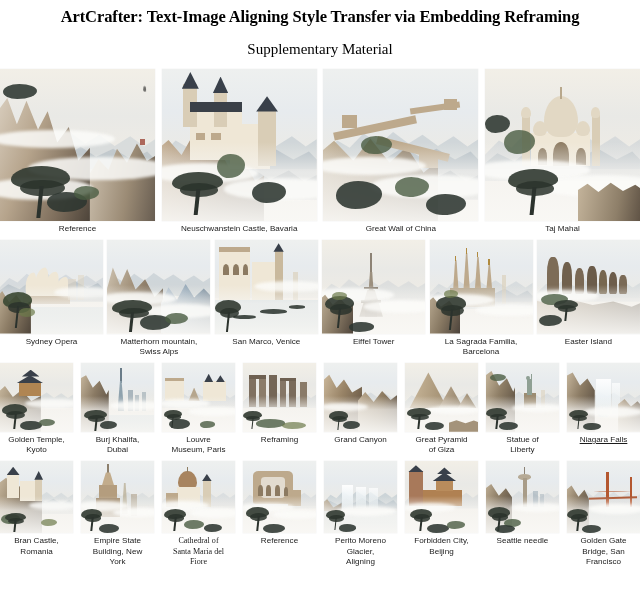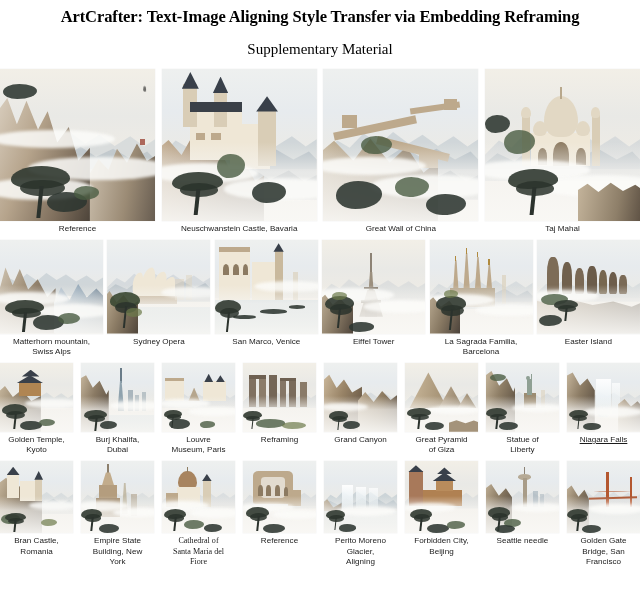--- a/index.html
+++ b/index.html
@@ -240,43 +240,20 @@
         </div>
         <div class="caption" style="width:155px;">Taj Mahal</div>
       </div>
     </div>
 
     <div class="row">
 
       <div class="cell">
         <div class="art" style="width:103px;height:94px;">
           <div class="sky"></div>
-          <div class="ridge r1" style="bottom:40%;"></div>
-          <div class="cliff left" style="width:58%;height:78%;background:linear-gradient(110deg,#d7cdbc,#a08f78 45%,#584c3f);
-               clip-path:polygon(0% 100%,6% 40%,16% 10%,28% 34%,40% 12%,54% 40%,70% 26%,86% 50%,100% 38%,100% 100%);"></div>
-          <div class="cliff right" style="width:52%;height:60%;background:linear-gradient(100deg,#bfcbd6,#8fa3b3 50%,#5f7181);
-               clip-path:polygon(0% 100%,0% 46%,14% 18%,30% 40%,46% 12%,62% 36%,80% 20%,100% 40%,100% 100%);"></div>
-          <div class="mistlo"></div>
-          <div class="mist" style="left:-8%;top:56%;width:76%;height:14%;"></div>
-          <div class="mist" style="left:36%;top:68%;width:74%;height:15%;"></div>
-          <div class="pine" style="left:4%;bottom:2%;width:40%;height:34%;">
-            <div class="cano"></div>
-              <div class="cano2"></div>
-              <div class="trunk"></div>
-          </div>
-          <div class="fol dark" style="left:32%;bottom:4%;width:30%;height:16%;"></div>
-          <div class="fol green" style="left:56%;bottom:10%;width:22%;height:12%;"></div>
-        </div>
-        <div class="caption" style="width:103px;">Matterhorn mountain,
-Swiss Alps</div>
-      </div>
-
-      <div class="cell">
-        <div class="art" style="width:103px;height:94px;">
-          <div class="sky"></div>
           <div class="ridge r1" style="bottom:40%;opacity:.4;"></div>
           <div class="ridge r2" style="bottom:34%;opacity:.34;"></div>
           <div class="water"></div>
 
           <div class="bld w" style="left:24%;top:36%;width:12%;height:26%;border-radius:80% 20% 0 0;transform:rotate(-8deg);"></div>
           <div class="bld w" style="left:33%;top:30%;width:15%;height:32%;border-radius:82% 18% 0 0;transform:rotate(-6deg);"></div>
           <div class="bld w" style="left:44%;top:34%;width:14%;height:28%;border-radius:80% 20% 0 0;transform:rotate(-4deg);"></div>
           <div class="bld w" style="left:54%;top:40%;width:12%;height:22%;border-radius:78% 22% 0 0;"></div>
           <div class="bld d" style="left:22%;top:60%;width:46%;height:8%;"></div>
           <div class="bld" style="left:66%;top:42%;width:8%;height:22%;opacity:.5;"></div>
@@ -286,20 +263,43 @@
           <div class="cliff left" style="width:34%;height:54%;background:linear-gradient(110deg,#c8b99f,#8d7d66 50%,#4f453a);
                clip-path:polygon(0% 100%,0% 30%,18% 16%,38% 38%,58% 24%,80% 44%,100% 36%,100% 100%);"></div>
           <div class="pine" style="left:2%;bottom:6%;width:30%;height:38%;">
             <div class="cano" style="background:#3c4a34;"></div>
               <div class="cano2"></div>
               <div class="trunk"></div>
           </div>
           <div class="fol olive" style="left:18%;bottom:18%;width:16%;height:9%;"></div>
         </div>
         <div class="caption" style="width:103px;">Sydney Opera</div>
+      </div>
+
+      <div class="cell">
+        <div class="art" style="width:103px;height:94px;">
+          <div class="sky"></div>
+          <div class="ridge r1" style="bottom:40%;"></div>
+          <div class="cliff left" style="width:58%;height:78%;background:linear-gradient(110deg,#d7cdbc,#a08f78 45%,#584c3f);
+               clip-path:polygon(0% 100%,6% 40%,16% 10%,28% 34%,40% 12%,54% 40%,70% 26%,86% 50%,100% 38%,100% 100%);"></div>
+          <div class="cliff right" style="width:52%;height:60%;background:linear-gradient(100deg,#bfcbd6,#8fa3b3 50%,#5f7181);
+               clip-path:polygon(0% 100%,0% 46%,14% 18%,30% 40%,46% 12%,62% 36%,80% 20%,100% 40%,100% 100%);"></div>
+          <div class="mistlo"></div>
+          <div class="mist" style="left:-8%;top:56%;width:76%;height:14%;"></div>
+          <div class="mist" style="left:36%;top:68%;width:74%;height:15%;"></div>
+          <div class="pine" style="left:4%;bottom:2%;width:40%;height:34%;">
+            <div class="cano"></div>
+              <div class="cano2"></div>
+              <div class="trunk"></div>
+          </div>
+          <div class="fol dark" style="left:32%;bottom:4%;width:30%;height:16%;"></div>
+          <div class="fol green" style="left:56%;bottom:10%;width:22%;height:12%;"></div>
+        </div>
+        <div class="caption" style="width:103px;">Matterhorn mountain,
+Swiss Alps</div>
       </div>
 
       <div class="cell">
         <div class="art" style="width:103px;height:94px;">
           <div class="sky"></div>
           <div class="water" style="height:36%;"></div>
           <div class="bld w" style="left:4%;top:8%;width:30%;height:56%;"></div>
           <div class="bld d" style="left:4%;top:8%;width:30%;height:5%;"></div>
           <div class="arch" style="left:8%;top:26%;width:6%;height:12%;"></div>
           <div class="arch" style="left:18%;top:26%;width:6%;height:12%;"></div>

